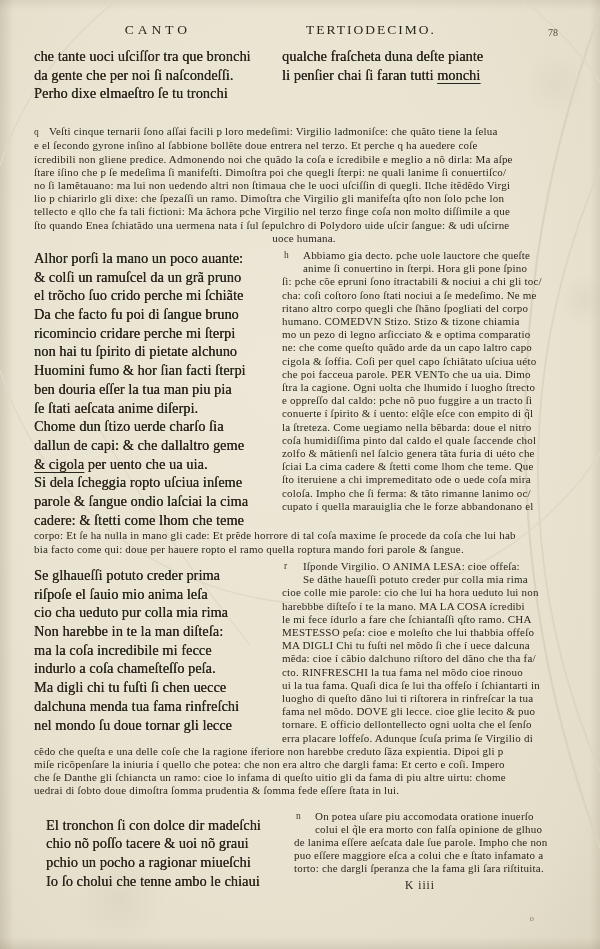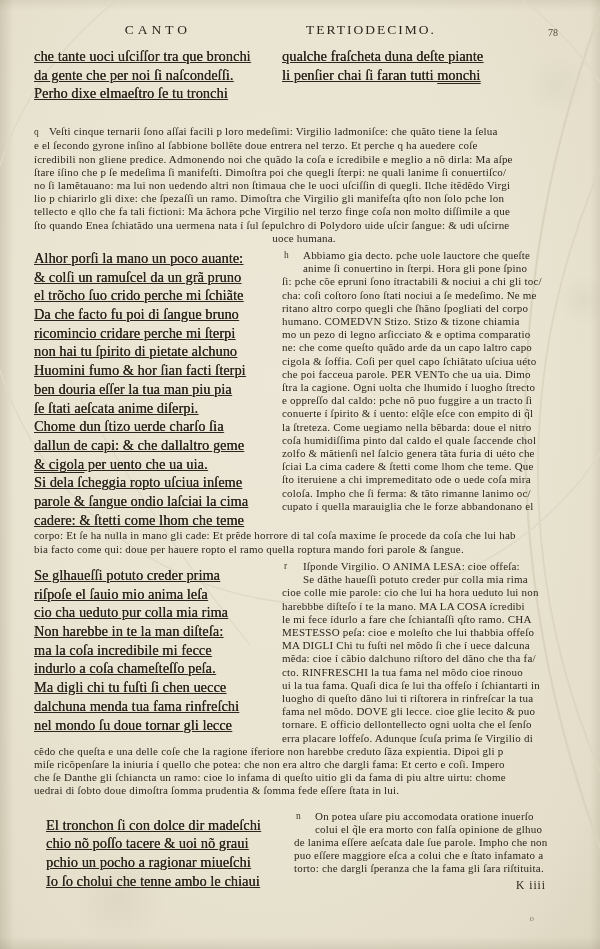--- a/index.html
+++ b/index.html
@@ -20,36 +20,36 @@
   .overlay{position:absolute;left:0;top:0;pointer-events:none;}
   .content{position:absolute;left:34px;top:20px;right:26px;}
   .line{white-space:nowrap;}
   
   .head{display:flex;align-items:flex-start;font-size:13.5px;line-height:20px;margin-bottom:4px;}
   .head .canto{width:248px;text-align:center;letter-spacing:4px;}
   .head .title{margin-left:24px;letter-spacing:2px;}
   .head .folio{margin-left:auto;margin-right:16px;font-size:10px;margin-top:3px;color:#554a38;}
   
   .verse{font-size:14.2px;line-height:18.7px;letter-spacing:0.1px;text-shadow:0.25px 0 0 currentColor;}
-  .verse .line{white-space:nowrap;text-decoration:underline;}
+  .verse .line{white-space:nowrap;}
   
   .gloss{font-size:11px;line-height:13.2px;letter-spacing:0.2px;font-family:Liberation Serif, serif;}
   .marker{font-size:9.5px;color:#3a3226;}
   .block-q{margin-top:22px;}
   .block-q .first .marker{display:inline-block;width:15px;}
   .centerline{text-align:center;white-space:nowrap;}
   .row{display:flex;margin-top:4px;}
   .col-left{flex:0 0 248px;}
   .col-right{flex:1;position:relative;}
   .col-right .marker.abs{position:absolute;left:2px;top:0;}
   .ind{padding-left:21px;}
   .u{text-decoration:underline;text-underline-offset:2.5px;text-decoration-thickness:1.2px;text-decoration-color:rgba(43,37,29,0.8);}
   .mid2-left{margin-top:6px;}
   .bot-left{margin-top:6px;margin-left:12px;}
-  .signature{text-align:right;padding-right:28px;margin-top:3px;font-size:11.5px;letter-spacing:1px;}
+  .signature{text-align:center;padding-right:28px;margin-top:3px;font-size:11.5px;letter-spacing:1px;}
   .corner-mark{position:absolute;right:66px;bottom:26px;font-size:9px;color:#8a7e64;}
 </style>
 </head>
 <body>
 
 <div class="page">
 
   <svg class="overlay" width="600" height="949" viewBox="0 0 600 949">
     <circle cx="1725" cy="430" r="1200" fill="none" stroke="#dad4be" stroke-width="2.2"></circle>
     <circle cx="1300" cy="470" r="762" fill="none" stroke="#dcd6c1" stroke-width="1.8"></circle>

